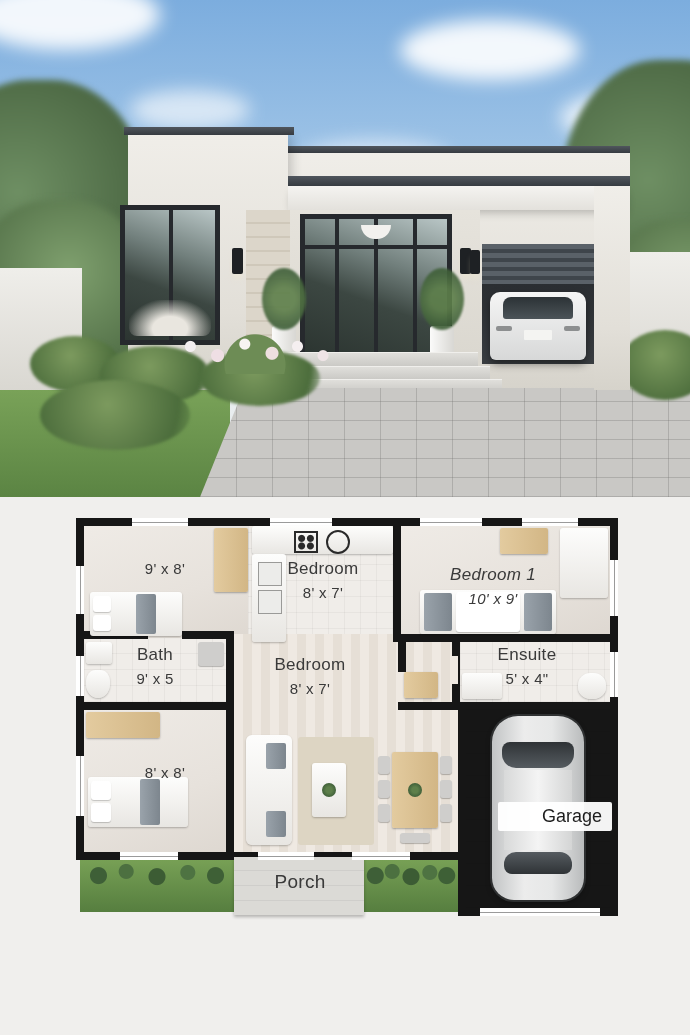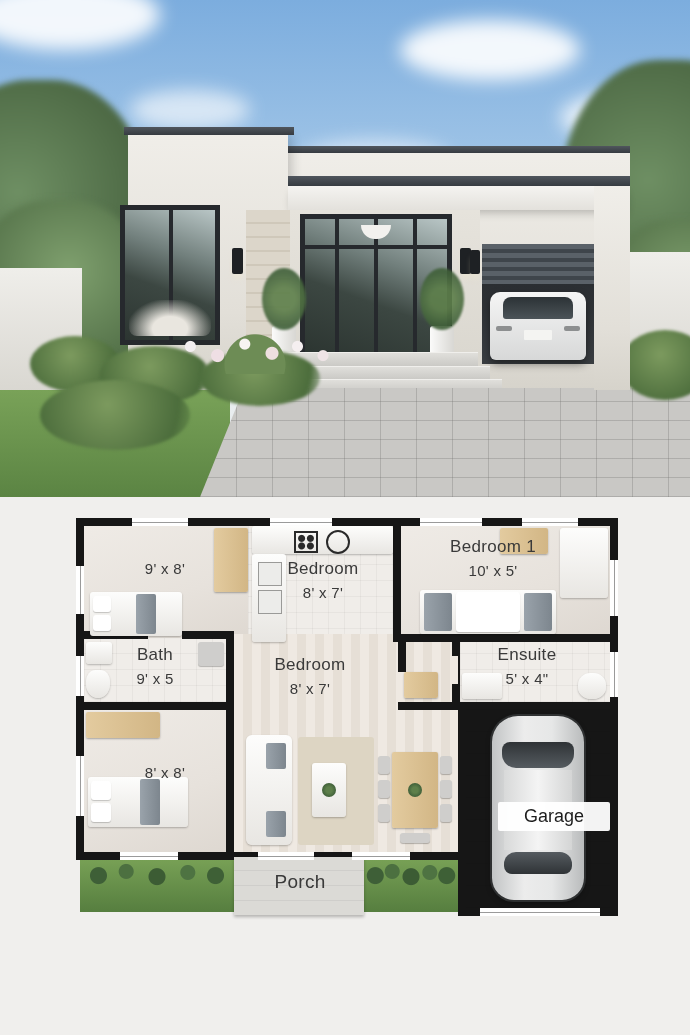--- a/index.html
+++ b/index.html
@@ -280,37 +280,37 @@
       <div class="abs" style="left:12px;top:54px;width:68px;height:80px;background:linear-gradient(90deg,#d8d9d9,#f4f4f4 50%,#d4d5d5);"></div>
     </div>
 
     <div class="abs room-label" style="left:90px;top:58px;width:150px;">
       <div class="dm">9' x 8'</div>
     </div>
     <div class="abs room-label" style="left:268px;top:62px;width:110px;">
       <div class="nm">Bedroom</div>
       <div class="dm">8' x 7'</div>
     </div>
-    <div class="abs room-label" style="left:418px;top:40px;width:150px;">
+    <div class="abs room-label" style="left:418px;top:68px;width:150px;font-style:italic;">
       <div class="nm">Bedroom 1</div>
-      <div class="dm">10' x 5'</div>
+      <div class="dm">10' x 9'</div>
     </div>
     <div class="abs room-label" style="left:100px;top:148px;width:110px;">
       <div class="nm">Bath</div>
       <div class="dm">9' x 5</div>
     </div>
     <div class="abs room-label" style="left:255px;top:158px;width:110px;">
       <div class="nm">Bedroom</div>
       <div class="dm">8' x 7'</div>
     </div>
     <div class="abs room-label" style="left:472px;top:148px;width:110px;">
       <div class="nm">Ensuite</div>
       <div class="dm">5' x 4"</div>
     </div>
     <div class="abs room-label" style="left:90px;top:262px;width:150px;">
       <div class="dm">8' x 8'</div>
     </div>
-    <div class="abs garage-label" style="left:498px;top:305px;width:112px;">Garage</div>
+    <div class="abs garage-label" style="left:498px;top:305px;width:80px;padding-left:34px;">Garage</div>
     <div class="abs room-label" style="left:240px;top:374px;width:120px;">
       <div class="nm" style="font-size:19px;">Porch</div>
     </div>
   </div>
 </div>
 
 </body></html>

